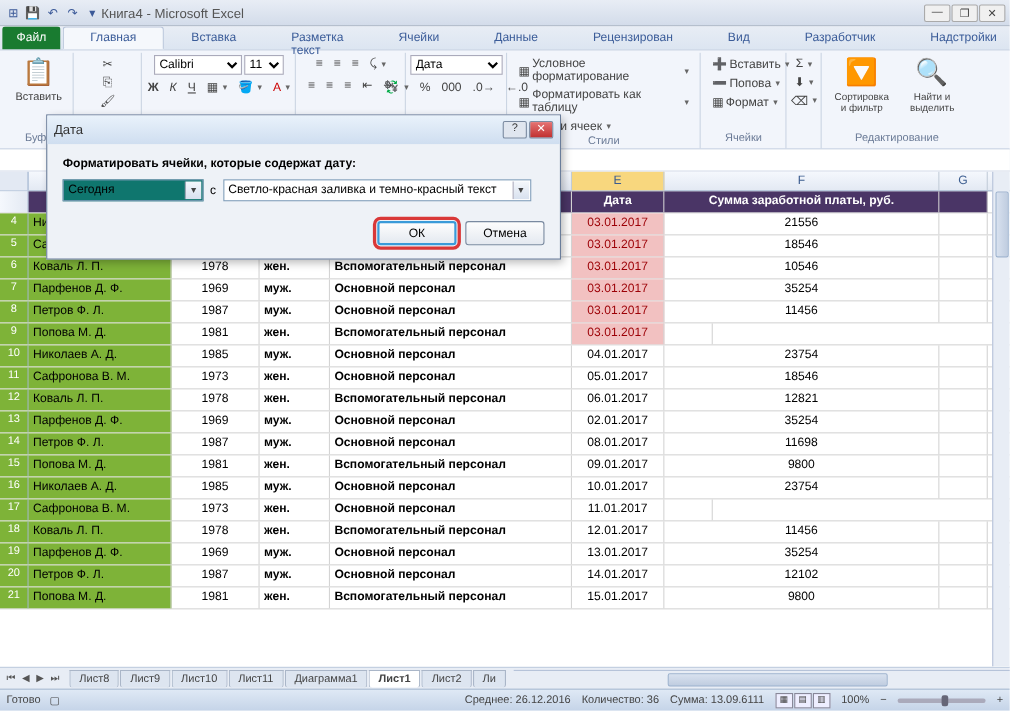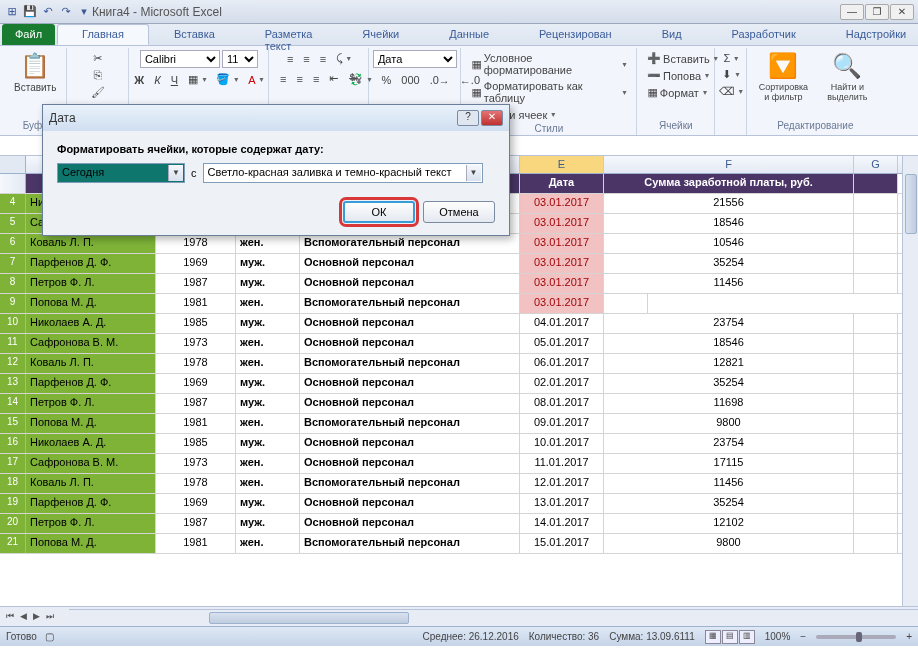--- a/index.html
+++ b/index.html
@@ -388,21 +388,20 @@
     <div class="cell c-sum">23754</div>
     <div class="cell c-g"></div>
       </div>
       <div class="row">
     <div class="row-h g">17</div>
     <div class="cell c-name">Сафронова В. М.</div>
     <div class="cell c-year">1973</div>
     <div class="cell c-sex">жен.</div>
     <div class="cell c-cat">Основной персонал</div>
     <div class="cell c-date ">11.01.2017</div>
-    <div class="cell c-sum">17115</div>
     <div class="cell c-g"></div>
       </div>
       <div class="row">
     <div class="row-h g">18</div>
     <div class="cell c-name">Коваль Л. П.</div>
     <div class="cell c-year">1978</div>
     <div class="cell c-sex">жен.</div>
     <div class="cell c-cat">Вспомогательный персонал</div>
     <div class="cell c-date ">12.01.2017</div>
     <div class="cell c-sum">11456</div>
@@ -444,20 +443,30 @@
     </div>
 </div>
 
 <div class="sheet-tabs">
   <div class="st-nav">
     <span>⏮</span>
     <span>◀</span>
     <span>▶</span>
     <span>⏭</span>
   </div>
+  <div id="sheets" style="display:flex;gap:1px">
+      <div class="sheet-tab">Лист8</div>
+      <div class="sheet-tab">Лист9</div>
+      <div class="sheet-tab">Лист10</div>
+      <div class="sheet-tab">Лист11</div>
+      <div class="sheet-tab">Диаграмма1</div>
+      <div class="sheet-tab active">Лист1</div>
+      <div class="sheet-tab">Лист2</div>
+      <div class="sheet-tab">Ли</div>
+    </div>
   <div class="hscroll">
       <div class="thumb"></div>
     </div>
 </div>
 
 <div class="status-bar">
   <span>Готово</span>
   <span style="margin-left:8px">▢</span>
   <div class="sb-right">
     <span><span>Среднее:</span> <span>26.12.2016</span></span>

